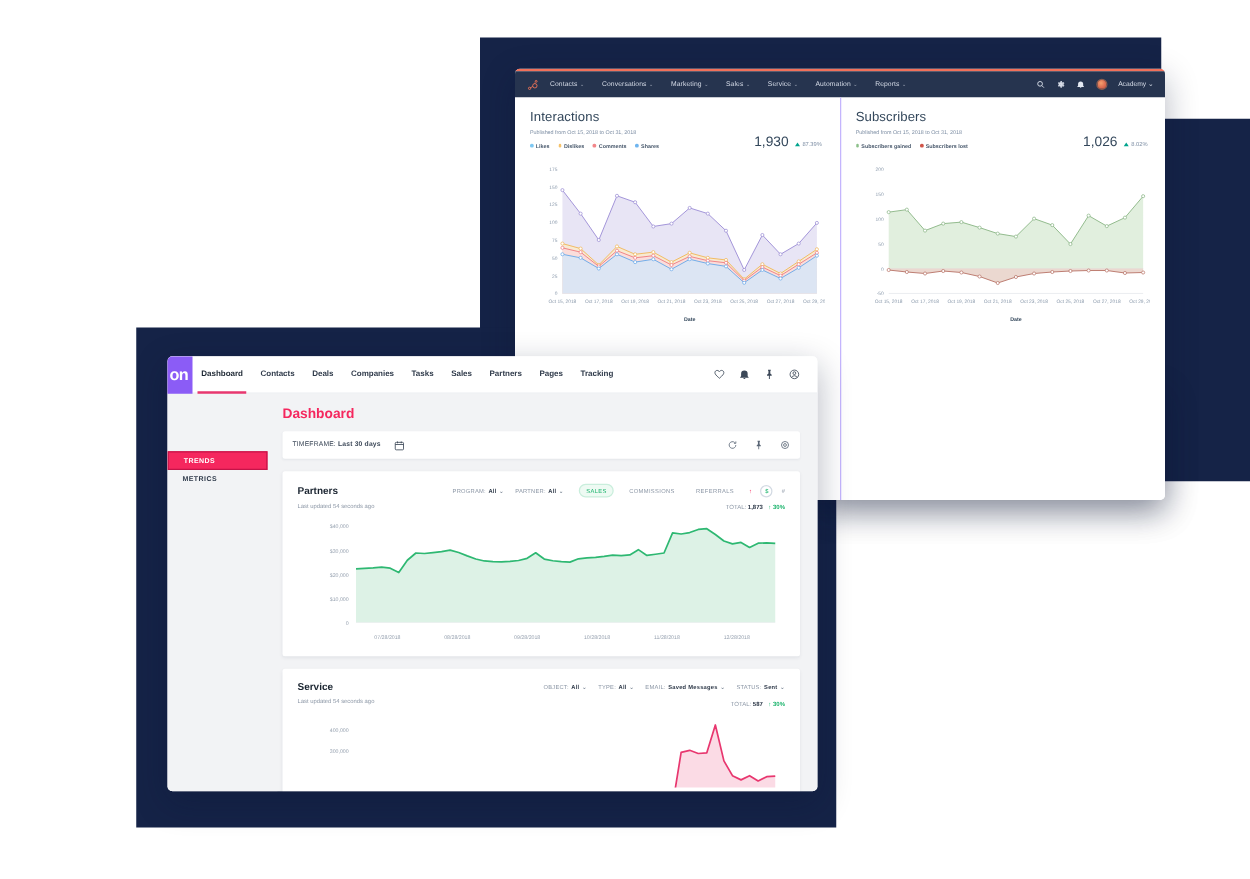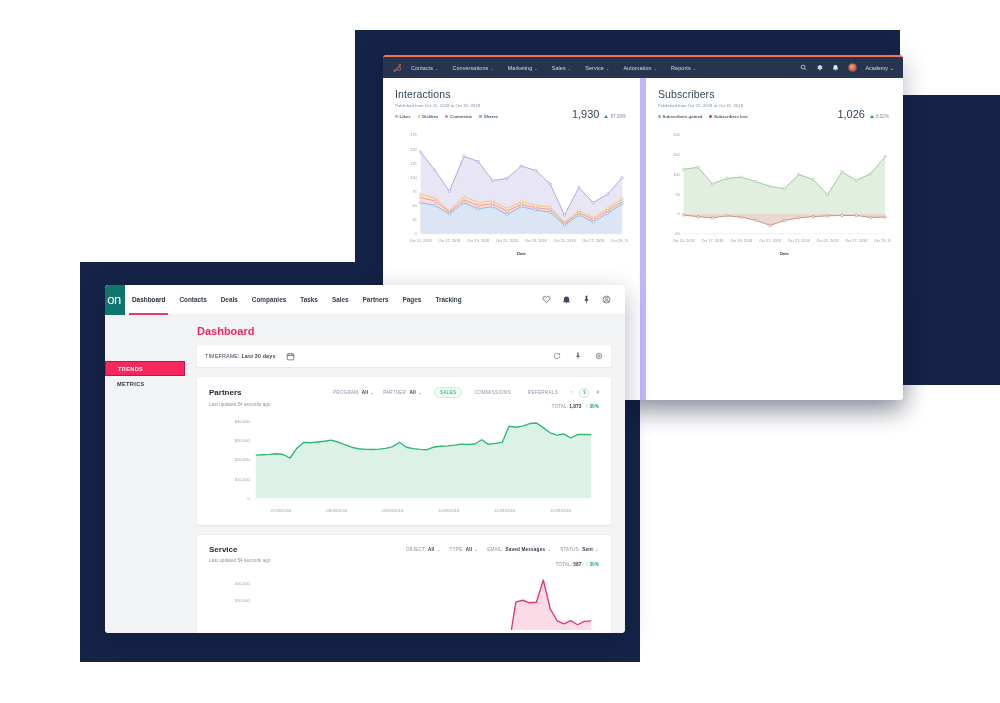--- a/index.html
+++ b/index.html
@@ -2,21 +2,21 @@
 <html><head>
 <meta charset="utf-8">
 <style>
   * { box-sizing: border-box; margin: 0; padding: 0; }
   html, body {
     width: 1000px; height: 703px;
     background: #ffffff;
     font-family: "Liberation Sans", sans-serif;
     overflow: hidden;
   }
-  #stage { position: relative; width: 862px; height: 703px; background:#fff; }
+  #stage { position: relative; width: 862px; height: 703px; background:#fff;margin-left:29px; }
 
   
   .plate { position: absolute; background: #152347; }
   #plate-top   { left: 355px; top: 30px;  width: 545px; height: 250px; }
   #plate-right { left: 850px; top: 95px;  width: 150px; height: 290px; }
   #plate-left  { left: 80px;  top: 262px; width: 560px; height: 400px; }
 
   
   .window { position: absolute; background: #fff; border-radius: 4px;
             box-shadow: 0 8px 26px rgba(10,20,50,.30); overflow: hidden; }
@@ -33,21 +33,21 @@
   #hs-nav-right { margin-left: auto; display: flex; align-items: center; gap: 9px; padding-right: 2px; }
   .hs-icn { width: 7px; height: 7px; display:inline-block; color:#e4e9f2; }
   .hs-icn svg { width: 100%; height: 100%; display: block; }
   #hs-avatar { width: 9px; height: 9px; border-radius: 50%;
                background: radial-gradient(circle at 40% 35%, #f59f6e 0%, #d4604a 70%);
                border: 1px solid #8c5b4e; }
   #hs-academy { font-size: 5.4px; color: #d6dce8; white-space: nowrap; }
 
   #hs-body { display: flex; height: calc(100% - 23px); background: #fff; }
   .hs-card { flex: 1; padding: 10px 12px 4px 12px; position: relative; }
-  .hs-card + .hs-card { border-left: 6px solid #c4b5fd; }
+  .hs-card + .hs-card { border-left: 1px solid #c4b5fd; }
   .hs-title { font-size: 10.5px; color: #33475b; font-weight: 400; letter-spacing: .1px; }
   .hs-sub { font-size: 4.3px; color: #7c8da3; margin-top: 3px; }
   .hs-legend { display: flex; gap: 7px; margin-top: 6px; }
   .hs-leg { display: flex; align-items: center; gap: 2px; font-size: 4.3px; color: #4b5b6e; font-weight: 700; }
   .dot { width: 2.6px; height: 2.6px; border-radius: 50%; display: inline-block; }
   .hs-big { position: absolute; right: 14px; top: 30px; display: flex; align-items: baseline; gap: 5px; }
   .hs-big .num { font-size: 11px; color: #33475b; }
   .hs-big .delta { font-size: 4.6px; color: #7c8da3; display: flex; align-items: center; gap: 2px; }
   .tri { width: 0; height: 0; border-left: 2.2px solid transparent; border-right: 2.2px solid transparent;
          border-bottom: 3.4px solid #00a38d; display: inline-block; }
@@ -67,23 +67,23 @@
              border-bottom: 1px solid #f1f3f6; font-size: 5px; color: #33475b; }
   .tbl-row .cell { flex: 1; }
   .tbl-row .cell.first { flex: 1.45; line-height: 1.45; }
   .cell .d1 { font-weight: 700; font-size: 5px; }
   .cell .d2 { font-size: 4.3px; color: #7c8da3; }
 
   
   #db-window { left: 105px; top: 285px; width: 520px; height: 348px; }
   #db-nav { height: 30px; background: #fff; display: flex; align-items: center;
             border-bottom: 1px solid #eceef1; position: relative; }
-  #db-logo { width: 26px; height: 30px; background: #0f766e; color: #fff;
+  #db-logo { width: 26px; height: 30px; background: #8b5cf6; color: #fff;
              display: flex; align-items: center; justify-content: center;
-             font-size: 13px; font-weight: 400; letter-spacing: -.6px;
+             font-size: 13px; font-weight: 700; letter-spacing: -.6px;
              margin-left: -6px; padding-left: 4px; }
   .db-nav-item { padding: 0 7px; font-size: 6.4px; color: #2f3a4a; font-weight: 700;
                  height: 30px; display: flex; align-items: center; position: relative; }
   .db-nav-item.active { color: #1b2531; }
   .db-nav-item.active::after { content: ""; position: absolute; left: 4px; right: 4px; bottom: 0;
                                height: 2px; background: #e8376f; }
   #db-nav-right { margin-left: auto; display: flex; align-items: center; gap: 11px; padding-right: 14px; }
   .db-icn { width: 9px; height: 9px; color: #3c4858; }
   .db-icn svg { width: 100%; height: 100%; display: block; }
 

